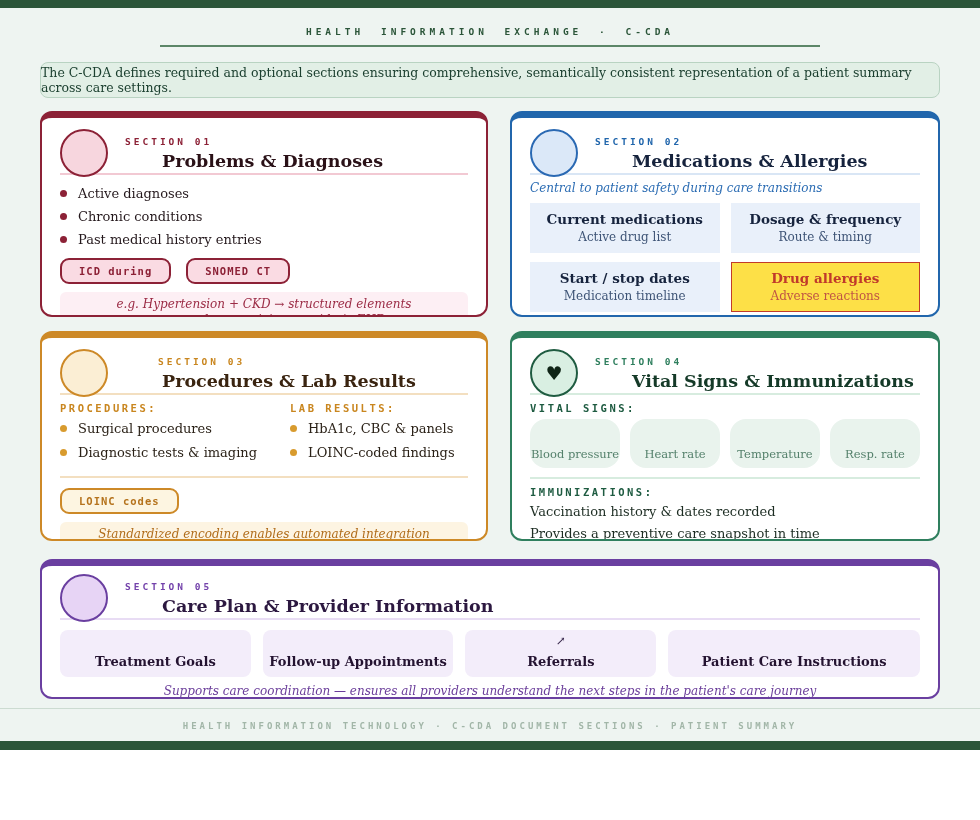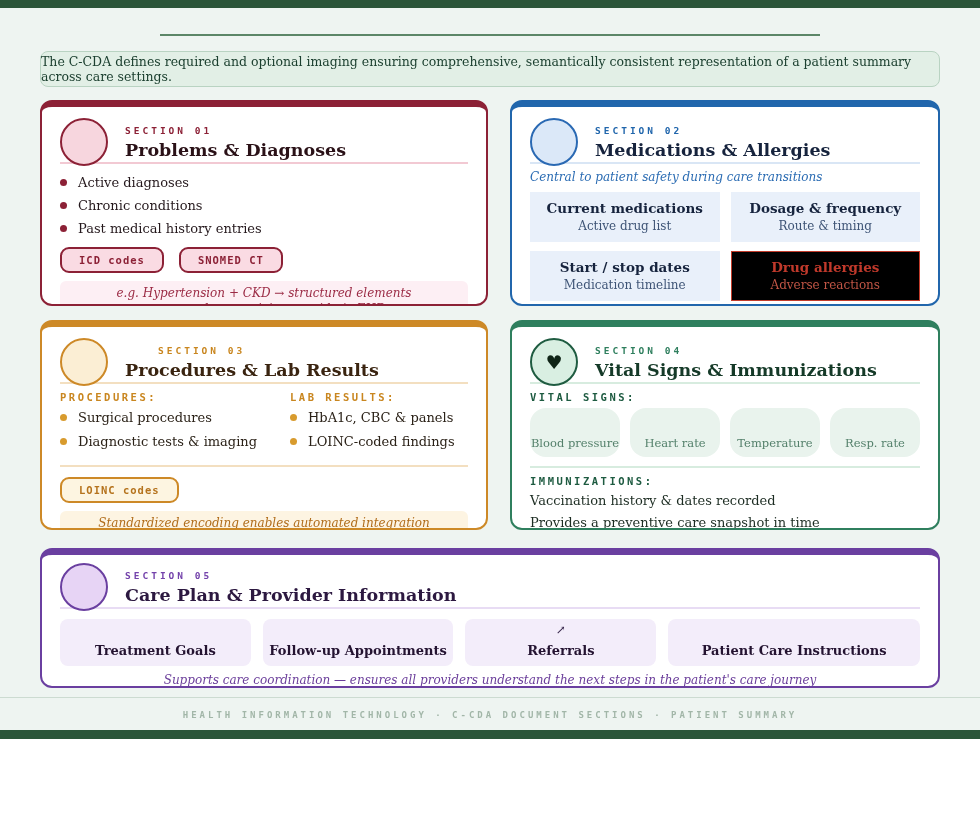--- a/index.html
+++ b/index.html
@@ -29,21 +29,21 @@
   .grid{margin:13px 40px 0;display:grid;grid-template-columns:448px 430px;
     column-gap:22px;row-gap:14px;}
   .card{background:#fff;border:2px solid;border-top-width:7px;border-radius:12px;
     padding:11px 18px 10px;box-sizing:border-box;overflow:hidden;position:relative;}
   .card-head{display:flex;align-items:center;gap:17px;margin-bottom:-4px;}
   .circle{width:48px;height:48px;border-radius:50%;border:2.5px solid;flex:none;
     position:relative;z-index:2;box-sizing:border-box;display:flex;
     align-items:center;justify-content:center;}
   .kicker{font-family:"DejaVu Sans Mono",monospace;font-weight:bold;font-size:9.5px;
     letter-spacing:3px;}
-  .card-title{font-size:17.5px;font-weight:bold;margin-top:4px;}
+  .card-title{font-size:17.5px;font-weight:bold;margin-top:4px;margin-left:37px;}
   .divider{height:2px;position:relative;z-index:1;}
 
   
   .bullets{margin-top:9px;}
   .bullet{display:flex;align-items:center;gap:11px;font-size:13px;color:#24181c;
     line-height:19px;margin:4px 0;}
   .dot{width:7px;height:7px;border-radius:50%;flex:none;}
 
   .chips{display:flex;gap:15px;margin-top:9px;}
   .chip{font-family:"DejaVu Sans Mono",monospace;font-weight:bold;font-size:10.5px;
@@ -66,21 +66,21 @@
   .s2 .circle{border-color:#2a69b3;background:#dbe8f8;}
   .s2 .kicker{color:#2166ac;}
   .s2 .card-title{color:#16233d;}
   .s2 .divider{background:#d9e6f5;}
   .s2-sub{font-style:italic;font-size:12px;color:#2b6cb3;margin:6px 0 8px;}
   .tile-grid{display:grid;grid-template-columns:1fr 1fr;gap:9px 11px;}
   .tile{background:#e9f0fa;border-radius:0;padding:8px 6px 9px;text-align:center;
     box-sizing:border-box;}
   .tile-title{font-weight:bold;font-size:13.5px;color:#16233d;}
   .tile-sub{font-size:12px;color:#3e5476;margin-top:3px;}
-  .tile.alert{background:#000000;border:1.5px solid #c23b2a;padding:6.5px 6px 7.5px;}
+  .tile.alert{background:#fde047;border:1.5px solid #c23b2a;padding:6.5px 6px 7.5px;}
   .tile.alert .tile-title{color:#c0392b;}
   .tile.alert .tile-sub{color:#c05545;}
 
   
   .s3{border-color:#cd8927;}
   .s3 .circle{border-color:#cd8927;background:#fbeed4;}
   .s3 .kicker{color:#c9861f;margin-left:33px;}
   .s3 .card-title{color:#3a2410;}
   .s3 .divider{background:#f3dfc0;}
   .s3-cols{display:grid;grid-template-columns:230px 1fr;margin-top:7px;}
@@ -131,24 +131,25 @@
     font-size:9px;letter-spacing:3px;color:#a2b6a8;background:#eef4f1;}
   .bottombar{height:9px;background:#2b5539;}
 </style>
 </head>
 <body>
 
 <div class="topbar"></div>
 <div class="canvas">
 
   <div class="header">
+    <div class="eyebrow">HEALTH INFORMATION EXCHANGE · C-CDA</div>
     <div class="title-underline"></div>
   </div>
 
-  <div class="banner">The C-CDA defines required and optional imaging ensuring comprehensive, semantically consistent representation of a patient summary across care settings.</div>
+  <div class="banner">The C-CDA defines required and optional sections ensuring comprehensive, semantically consistent representation of a patient summary across care settings.</div>
 
   <div class="grid">
 
     <div class="card s1" style="height:206px;">
       <div class="card-head">
         <div class="circle"></div>
         <div>
           <div class="kicker">SECTION 01</div>
           <div class="card-title">Problems &amp; Diagnoses</div>
         </div>
@@ -162,21 +163,21 @@
         <div class="bullet">
             <span class="dot"></span>
             <span>Chronic conditions</span>
           </div>
         <div class="bullet">
             <span class="dot"></span>
             <span>Past medical history entries</span>
           </div>
       </div>
       <div class="chips">
-        <span class="chip">ICD codes</span>
+        <span class="chip">ICD during</span>
         <span class="chip">SNOMED CT</span>
       </div>
       <div class="note">
         <span>e.g. Hypertension + CKD → structured elements</span><br>
         <span>auto-populate receiving provider's EHR</span>
       </div>
     </div>
 
     <div class="card s2" style="height:206px;">
       <div class="card-head">

